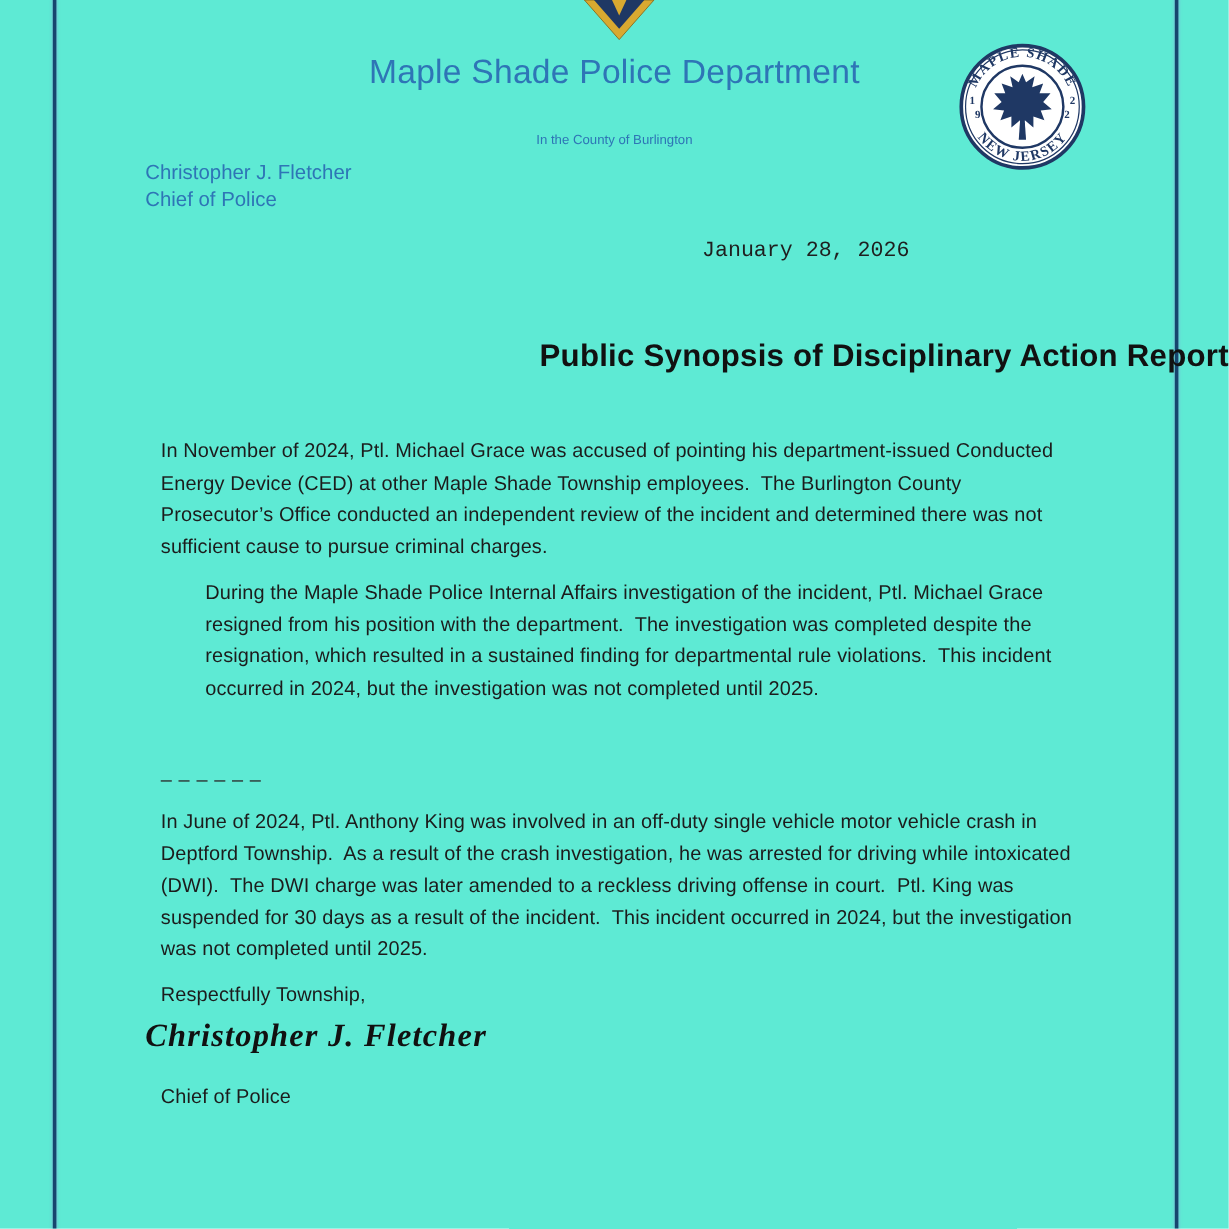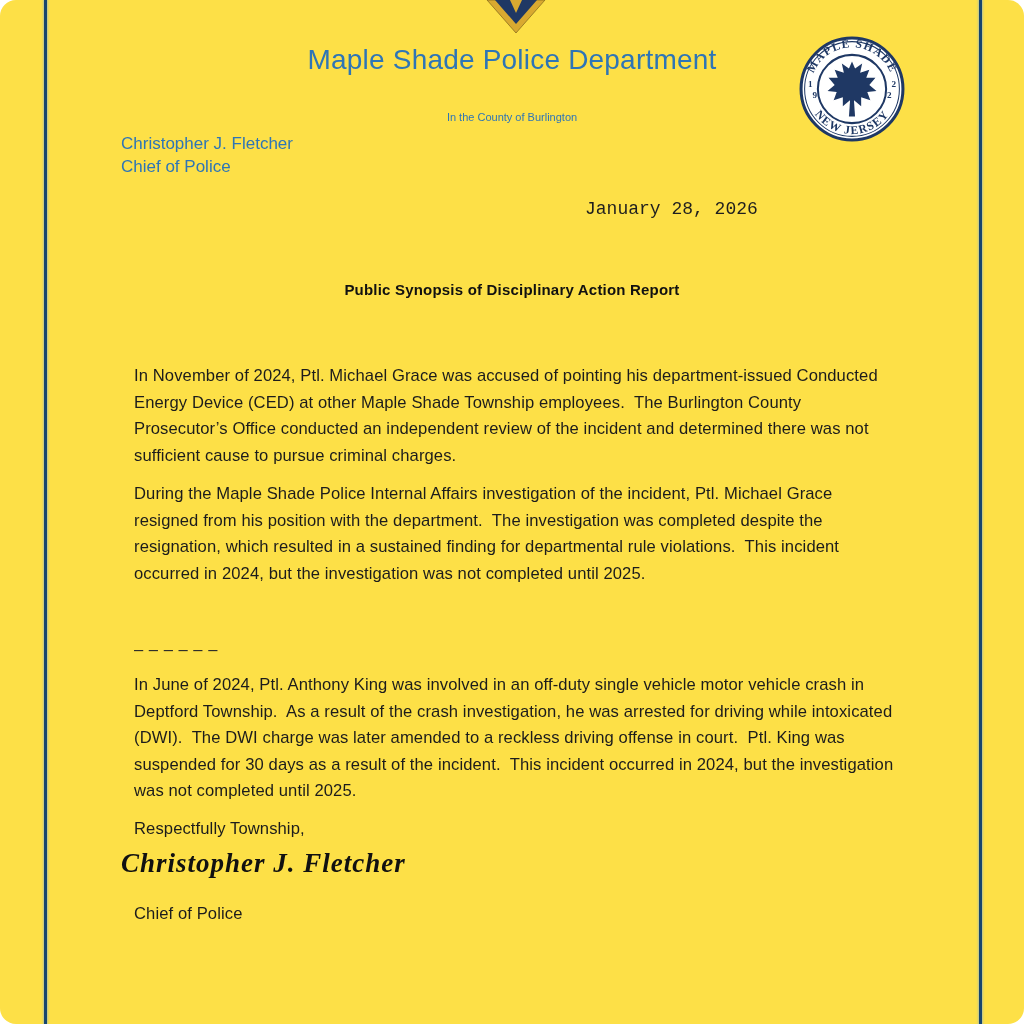--- a/index.html
+++ b/index.html
@@ -1,23 +1,22 @@
 <!DOCTYPE html>
 <html><head>
 <meta charset="utf-8">
 <style>
   html,body{margin:0;padding:0;background:#ffffff;}
   .page{
     position:relative;
     width:1024px;height:1024px;
-    background:#fde047;
+    background:#5eead4;
     overflow:hidden;
     font-family:"Liberation Sans", sans-serif;
     color:#1f1f1f;
-    border-radius:16px;
   }
   .vborder{
     position:absolute;top:0;bottom:0;width:3px;
     background:#17456e;
     box-shadow:0 0 2px 1px rgba(130,175,215,.55);
   }
   .vborder.left{left:44px;}
   .vborder.right{left:979px;}
 
   .badge{position:absolute;left:486px;top:0;width:60px;height:34px;}
@@ -40,30 +39,30 @@
     font-size:17px;line-height:23px;font-weight:500;color:#2e75b6;
   }
   .seal{position:absolute;left:798px;top:35px;width:108px;height:108px;}
 
   .date-line{
     position:absolute;left:585px;top:199px;
     font-size:18px;color:#1f1f1f;font-family:Liberation Mono, monospace;
   }
   .doc-title{
     position:absolute;left:0;right:0;top:281px;
-    text-align:center;font-size:15px;font-weight:700;color:#111;
+    text-align:right;font-size:26px;font-weight:700;color:#111;
     letter-spacing:.2px;
   }
   .body-text{
     position:absolute;left:134px;width:763px;
     font-size:16.6px;line-height:26.6px;color:#1c1c1c;
     white-space:pre-wrap;letter-spacing:.1px;
   }
   .p1{top:363px;}
-  .p2{top:481px;}
+  .p2{top:481px;margin-left:37px;}
   .sep{top:637px;color:#2a2a2a;letter-spacing:.5px;}
   .p3{top:672px;}
   .closing{top:816px;}
   .signature{
     position:absolute;left:121px;top:848px;
     font-family:cursive;
     font-size:27px;font-weight:700;font-style:italic;
     color:#111;letter-spacing:1px;
   }
   .signer-title{top:901px;}

